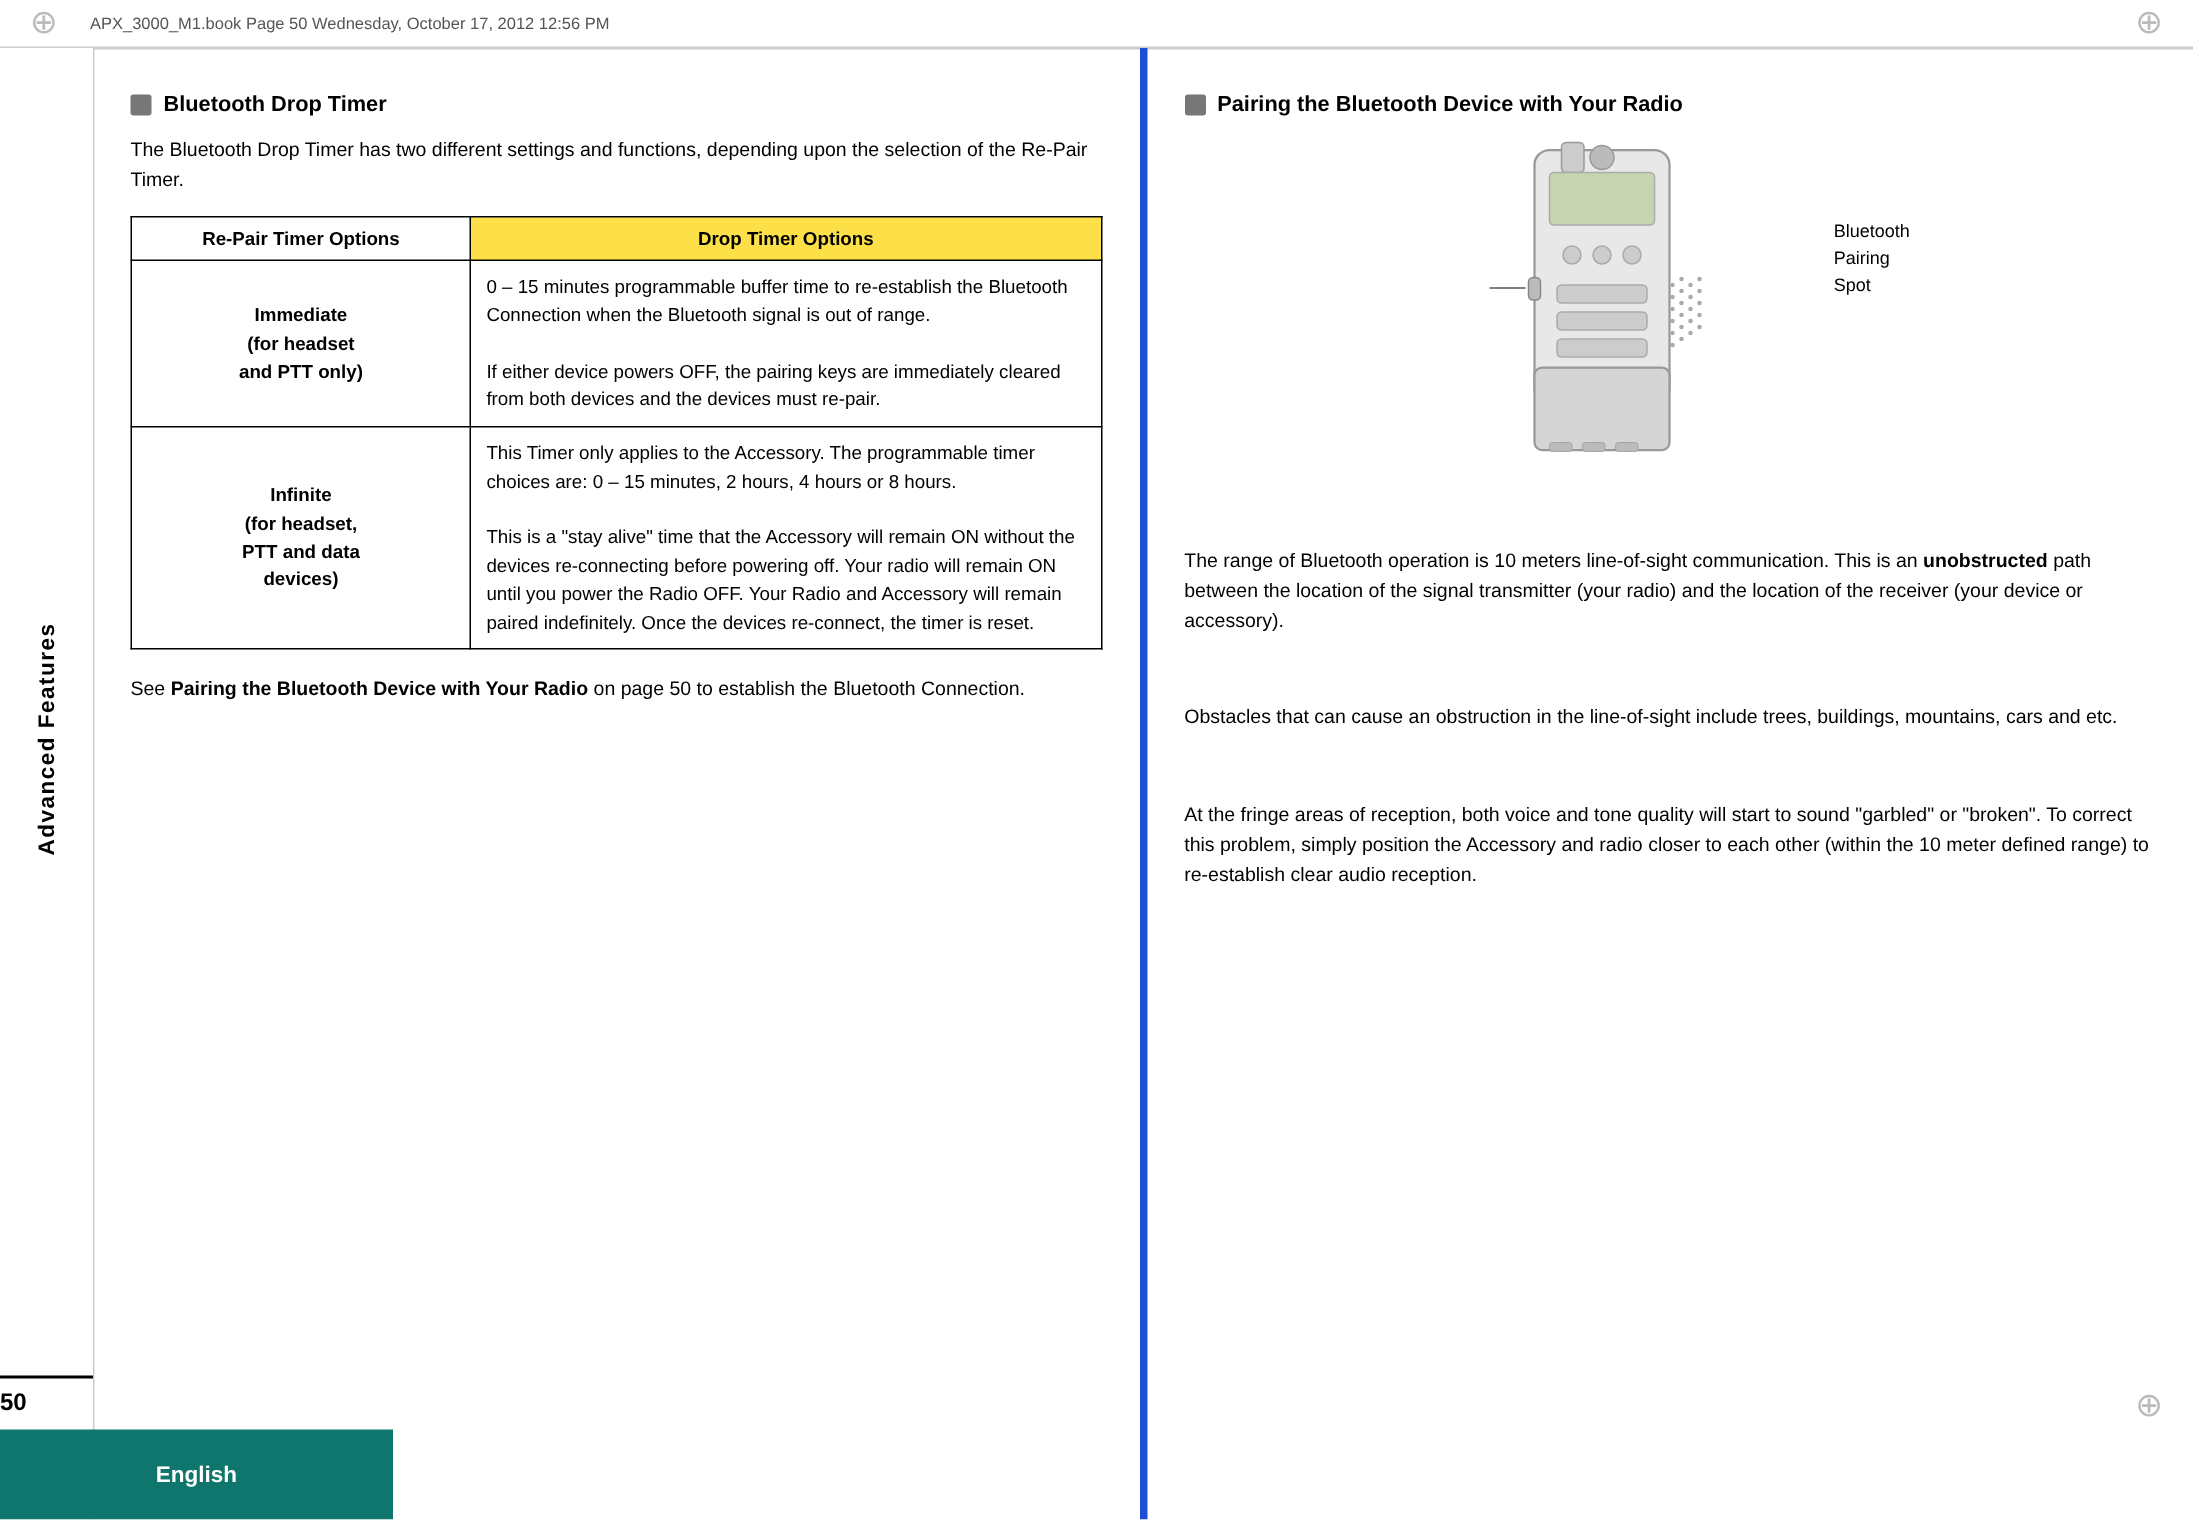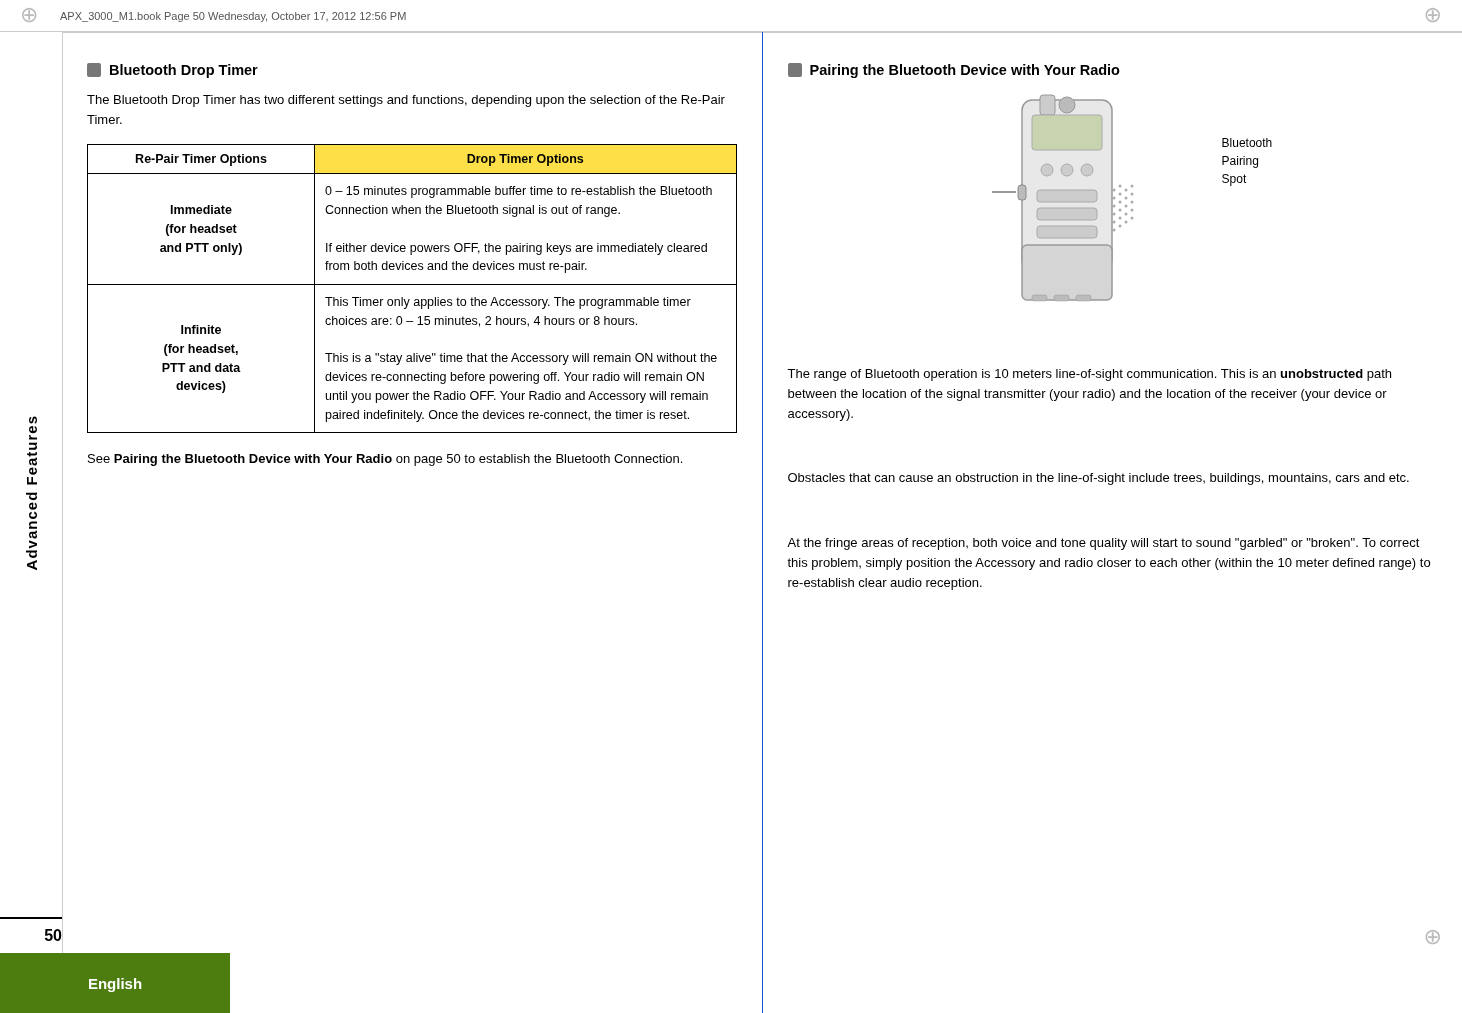--- a/index.html
+++ b/index.html
@@ -51,23 +51,23 @@
       font-weight: bold;
       color: #000;
       letter-spacing: 1px;
     }
 
     
     .bottom-strip {
       position: absolute;
       left: 0;
       bottom: 0;
-      width: 230px;
+      width: 262px;
       height: 60px;
-      background: #4d7c0f;
+      background: #0f766e;
       display: flex;
       align-items: center;
       justify-content: center;
     }
 
     .bottom-strip-text {
       font-size: 15px;
       font-weight: bold;
       color: #ffffff;
     }
@@ -80,21 +80,21 @@
       right: 0;
       bottom: 0;
       display: flex;
       gap: 0;
     }
 
     
     .left-col {
       flex: 1;
       padding: 30px 25px 19px 25px;
-      border-right: 1px solid #1d4ed8;
+      border-right: 5px solid #1d4ed8;
     }
 
     
     .right-col {
       flex: 1;
       padding: 30px 25px 20px 25px;
     }
 
     
     .section-heading {
@@ -218,21 +218,21 @@
 
     
     .page-num-box {
       position: absolute;
       left: 0;
       bottom: 60px;
       width: 62px;
       height: 36px;
       display: flex;
       align-items: center;
-      justify-content: flex-end;
+      justify-content: flex-start;
       border-top: 2px solid #000;
     }
   </style>
 </head>
 <body>
 
 <div class="top-header">
   <span>APX_3000_M1.book  Page 50  Wednesday, October 17, 2012  12:56 PM</span>
 </div>
 
@@ -359,21 +359,21 @@
 
         <rect x="46" y="95" width="8" height="15" rx="3" fill="#bbb" stroke="#888" stroke-width="1"></rect>
 
         <line x1="44" y1="102" x2="20" y2="102" stroke="#000" stroke-width="0.8"></line>
 
         <rect x="65" y="100" width="60" height="12" rx="3" fill="#ccc" stroke="#aaa" stroke-width="1"></rect>
         <rect x="65" y="118" width="60" height="12" rx="3" fill="#ccc" stroke="#aaa" stroke-width="1"></rect>
         <rect x="65" y="136" width="60" height="12" rx="3" fill="#ccc" stroke="#aaa" stroke-width="1"></rect>
       </svg>
 
-      <div style="position:absolute; right:0; top:44px; font-size:12px; line-height:1.5; color:#000;">
+      <div style="position:absolute; right:0; top:55px; font-size:12px; line-height:1.5; color:#000;">
         <span>Bluetooth<br>Pairing<br>Spot</span>
       </div>
 
     </div>
 
     <p class="right-para">
       The range of Bluetooth operation is 10 meters line-of-sight communication. This is an <strong>unobstructed</strong> path between the location of the signal transmitter (your radio) and the location of the receiver (your device or accessory).
     </p>
 
     <p class="right-para">Obstacles that can cause an obstruction in the line-of-sight include trees, buildings, mountains, cars and etc.</p>

